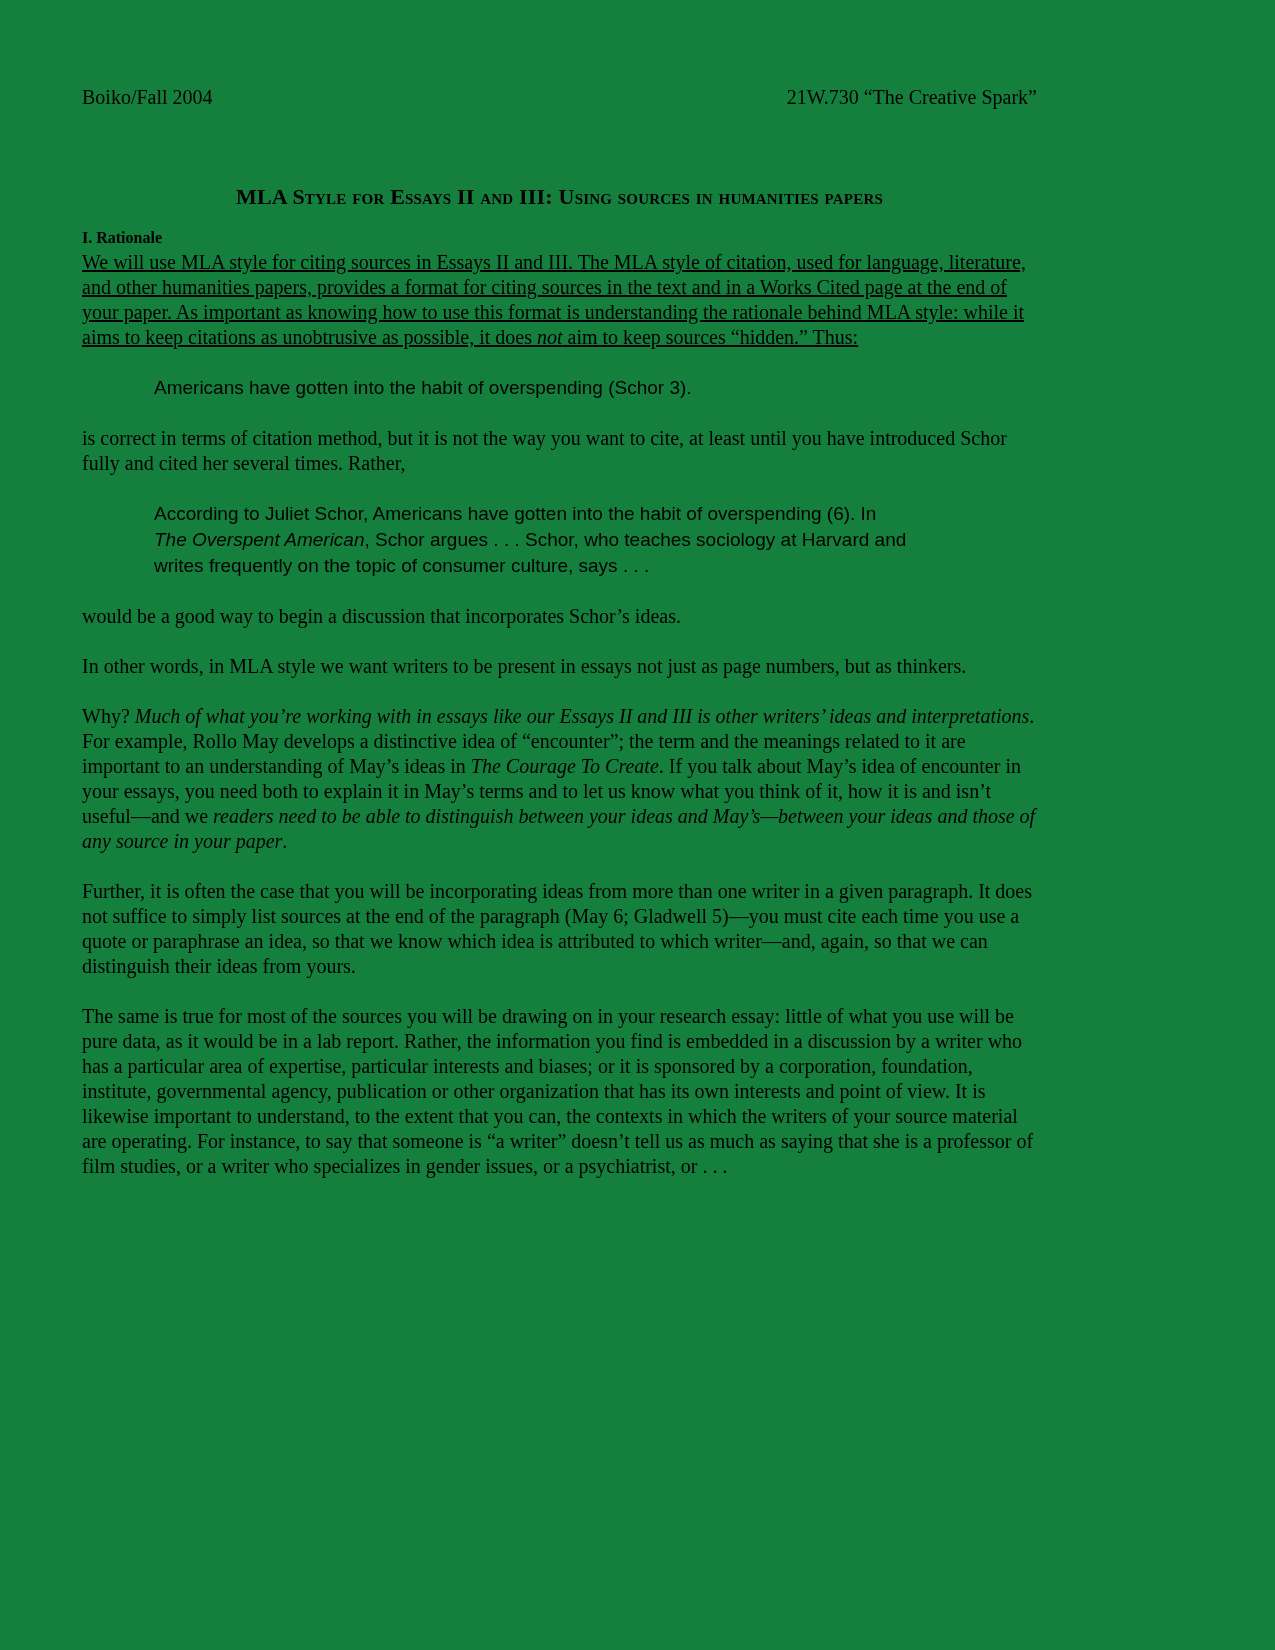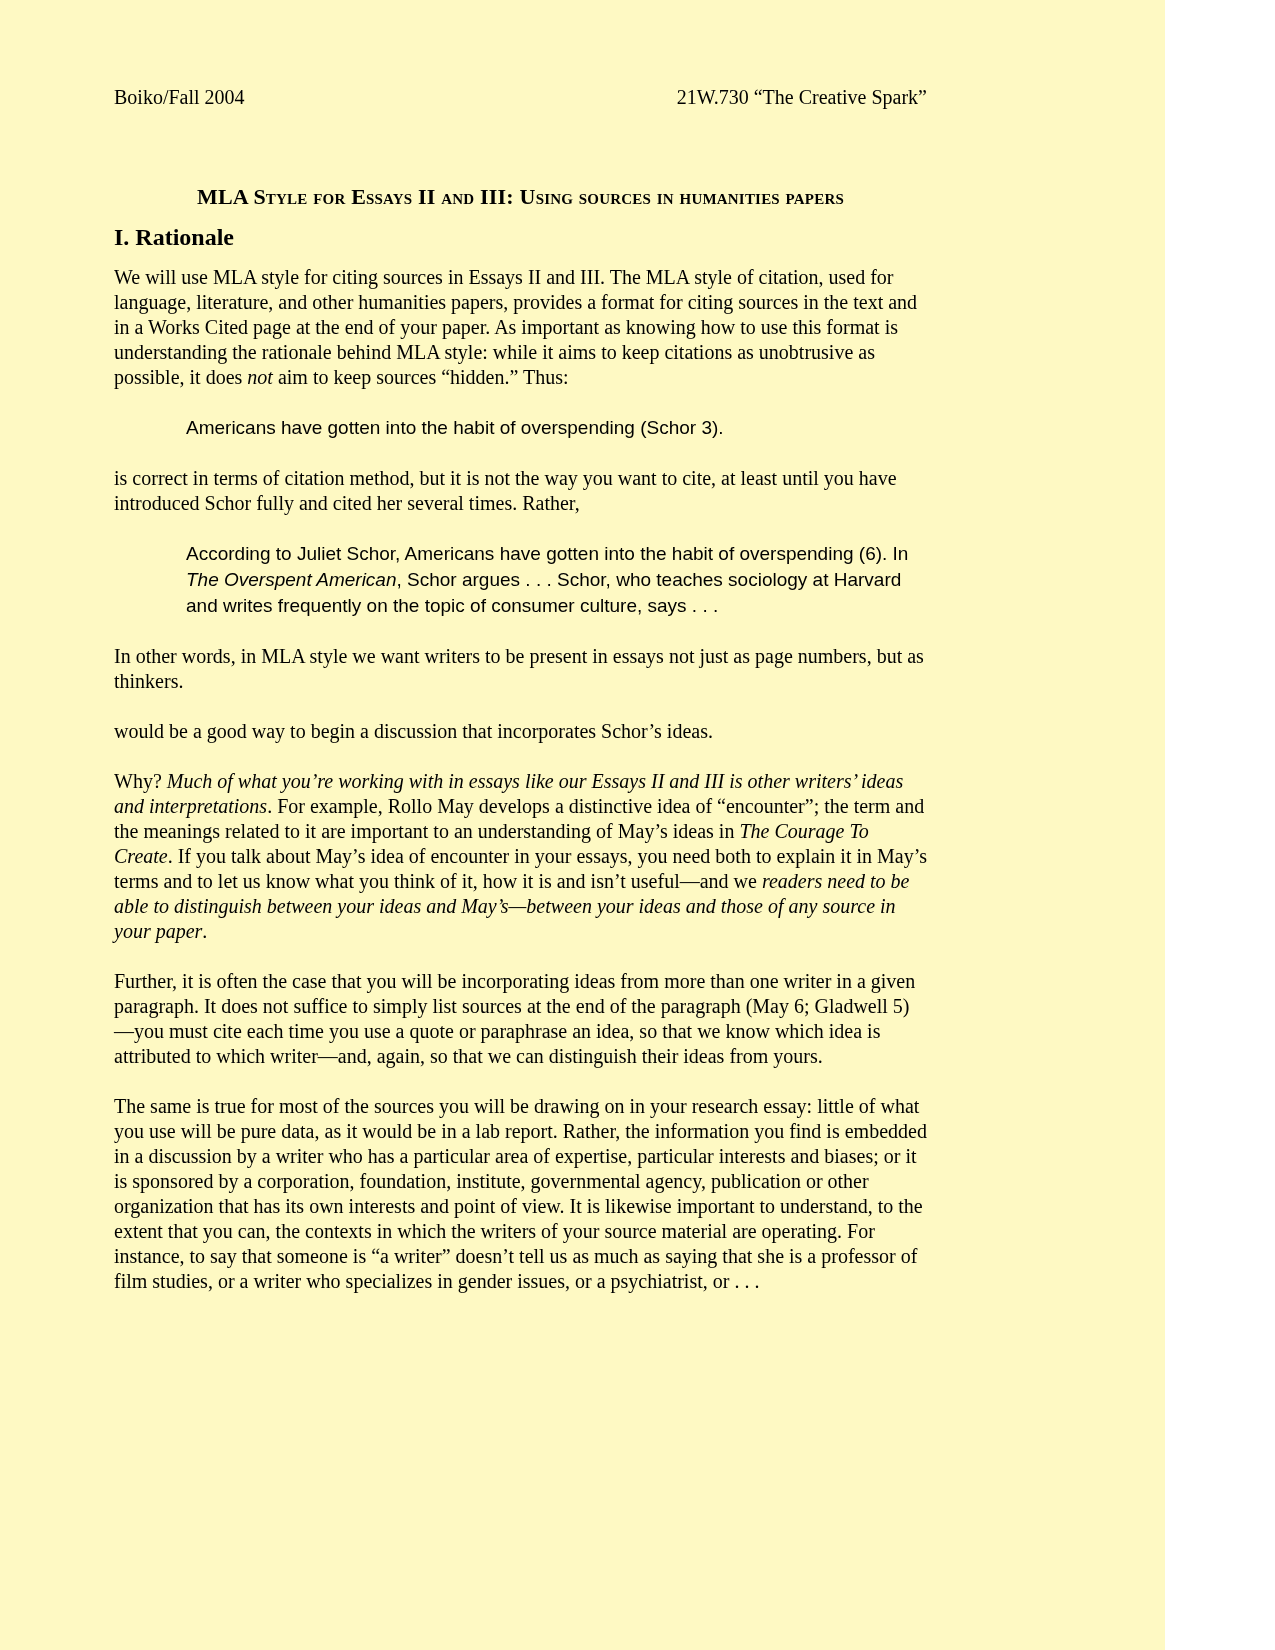--- a/index.html
+++ b/index.html
@@ -1,50 +1,50 @@
 <!DOCTYPE html>
 <html><head>
 <meta charset="utf-8">
 <style>
   * { box-sizing: border-box; }
   html, body { margin: 0; padding: 0; background: #ffffff; }
   .page {
     position: relative;
-    width: 1165px;
+    width: 1275px;
     height: 1650px;
-    background: #fef9c3;
+    background: #15803d;
     color: #000000;
-    padding: 85px 238px 0 114px;
+    padding: 85px 238px 0 82px;
     overflow: hidden;
     font-family: "Liberation Serif", serif;
     font-size: 20px;
     line-height: 25px;
   }
   .page-header {
     display: flex;
     justify-content: space-between;
     font-size: 20px;
   }
   .title {
     font-size: 22px;
     font-weight: bold;
     font-variant: small-caps;
     text-align: center;
     margin: 73px 0 14px 0;
     line-height: 28px;
     letter-spacing: 0.2px;
   }
   .section-heading {
-    font-size: 24px;
+    font-size: 16px;
     font-weight: bold;
     margin: 13px 0 0 0;
     line-height: 25px;
   }
   .para { margin: 25px 0 0 0; }
-  .para.flush { margin-top: 15px; }
+  .para.flush { margin-top: 0; text-decoration: underline; }
   .quote {
     margin: 25px 0 0 72px;
     font-family: Liberation Sans, sans-serif;
     font-size: 19px;
     line-height: 26px;
     max-width: 760px;
   }
   .footer-more {
     text-align: center;
     margin: 27px 0 0 0;
@@ -68,23 +68,23 @@
     <h2 class="section-heading">I. Rationale</h2>
 
     <p class="para flush"><span>We will use MLA style for citing sources in Essays II and III. The MLA style of citation, used for language, literature, and other humanities papers, provides a format for citing sources in the text and in a Works Cited page at the end of your paper. As important as knowing how to use this format is understanding the rationale behind MLA style: while it aims to keep citations as unobtrusive as possible, it does </span><em>not</em><span> aim to keep sources “hidden.” Thus:</span></p>
 
     <p class="quote">Americans have gotten into the habit of overspending (Schor 3).</p>
 
     <p class="para">is correct in terms of citation method, but it is not the way you want to cite, at least until you have introduced Schor fully and cited her several times. Rather,</p>
 
     <p class="quote"><span>According to Juliet Schor, Americans have gotten into the habit of overspending (6). In </span><em>The Overspent American</em><span>, Schor argues . . . Schor, who teaches sociology at Harvard and writes frequently on the topic of consumer culture, says . . .</span></p>
 
+    <p class="para">would be a good way to begin a discussion that incorporates Schor’s ideas.</p>
+
     <p class="para">In other words, in MLA style we want writers to be present in essays not just as page numbers, but as thinkers.</p>
-
-    <p class="para">would be a good way to begin a discussion that incorporates Schor’s ideas.</p>
 
     <p class="para"><span>Why? </span><em>Much of what you’re working with in essays like our Essays II and III is other writers’ ideas and interpretations</em><span>. For example, Rollo May develops a distinctive idea of “encounter”; the term and the meanings related to it are important to an understanding of May’s ideas in </span><em>The Courage To Create</em><span>. If you talk about May’s idea of encounter in your essays, you need both to explain it in May’s terms and to let us know what you think of it, how it is and isn’t useful—and we </span><em>readers need to be able to distinguish between your ideas and May’s—between your ideas and those of any source in your paper</em><span>.</span></p>
 
     <p class="para">Further, it is often the case that you will be incorporating ideas from more than one writer in a given paragraph. It does not suffice to simply list sources at the end of the paragraph (May 6; Gladwell 5)—you must cite each time you use a quote or paraphrase an idea, so that we know which idea is attributed to which writer—and, again, so that we can distinguish their ideas from yours.</p>
 
     <p class="para">The same is true for most of the sources you will be drawing on in your research essay: little of what you use will be pure data, as it would be in a lab report. Rather, the information you find is embedded in a discussion by a writer who has a particular area of expertise, particular interests and biases; or it is sponsored by a corporation, foundation, institute, governmental agency, publication or other organization that has its own interests and point of view. It is likewise important to understand, to the extent that you can, the contexts in which the writers of your source material are operating. For instance, to say that someone is “a writer” doesn’t tell us as much as saying that she is a professor of film studies, or a writer who specializes in gender issues, or a psychiatrist, or . . .</p>
 
 
   </main>
 

